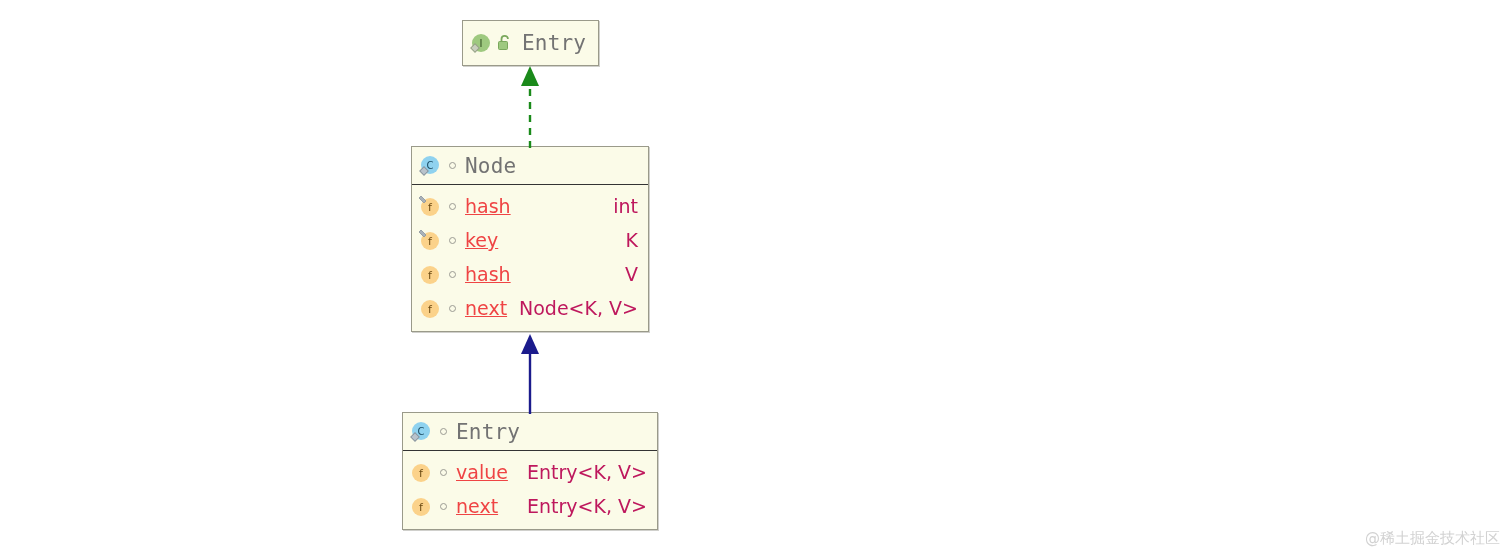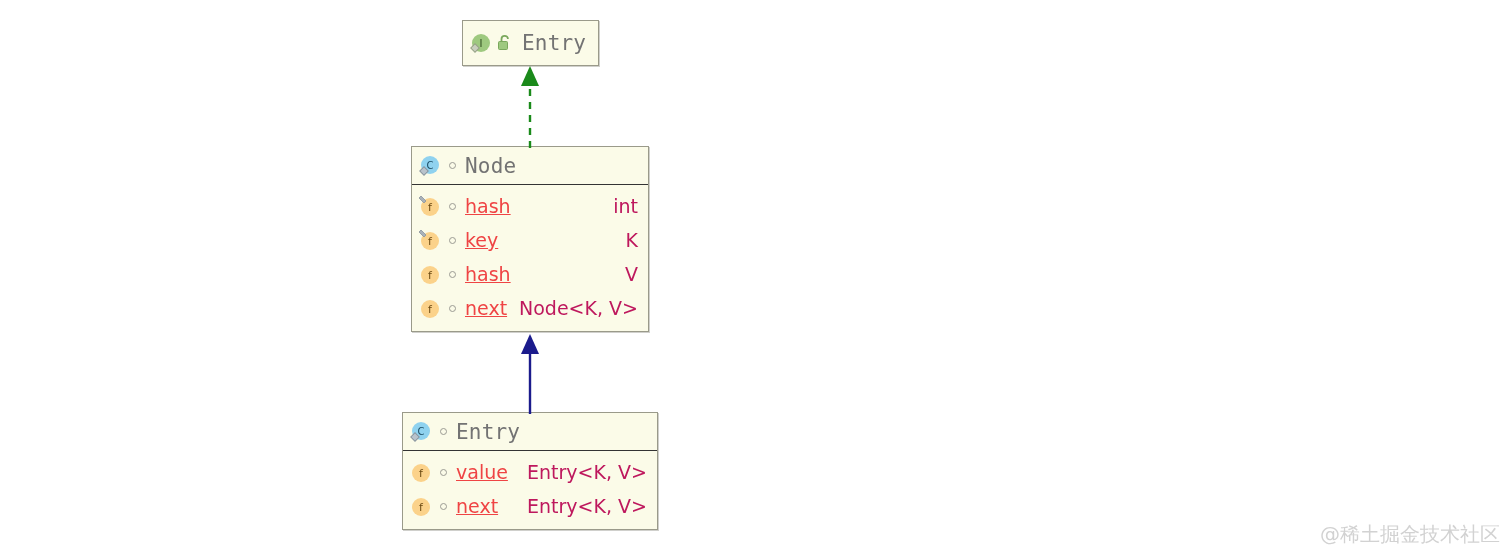--- a/index.html
+++ b/index.html
@@ -106,21 +106,21 @@
 
   
   .edge { position: absolute; }
   .edge svg { display: block; overflow: visible; }
 
   
   .watermark {
     position: absolute;
     right: 12px;
     bottom: 10px;
-    font-size: 20px;
+    font-size: 15px;
     color: #d2d2d2;
     white-space: nowrap;
     font-family: "DejaVu Sans", sans-serif;
   }
 </style>
 </head>
 <body>
 
 <div id="canvas">
 

